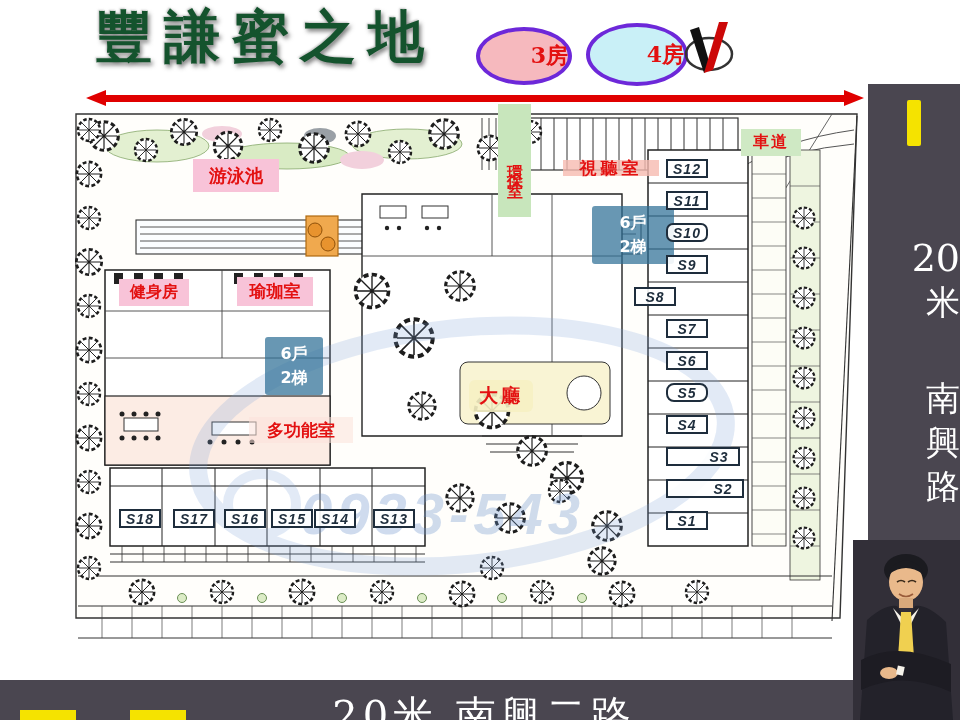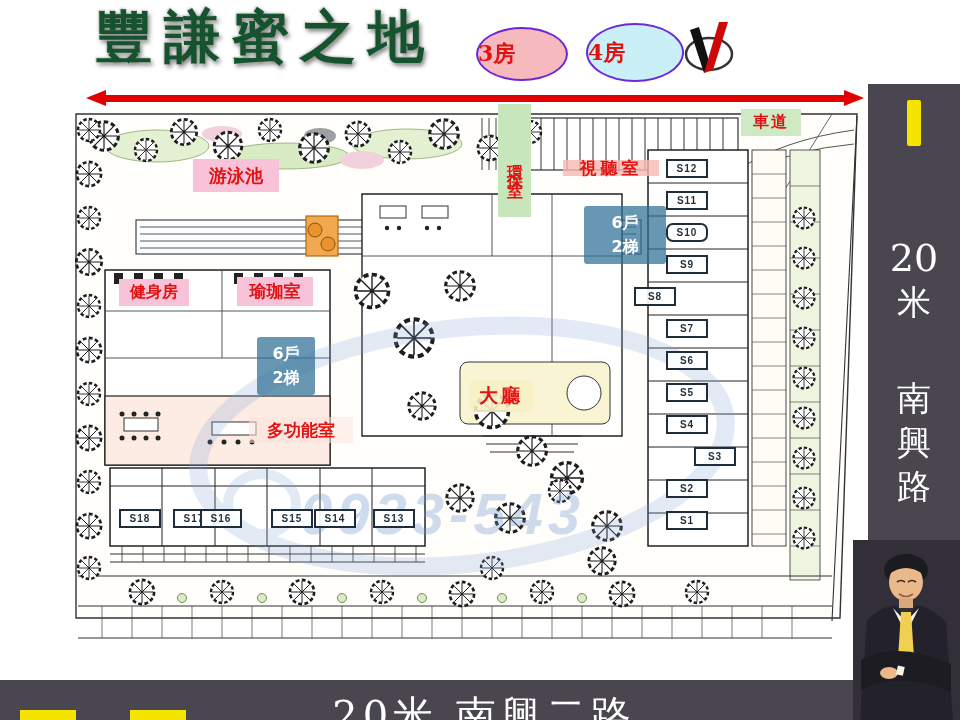--- a/index.html
+++ b/index.html
@@ -4,22 +4,22 @@
 <style>
   html,body{margin:0;padding:0;}
   body{width:960px;height:720px;position:relative;background:#fff;overflow:hidden;
        font-family:"Liberation Sans", sans-serif;}
   .abs{position:absolute;}
 
   
   .title{left:96px;top:0;font-size:56px;font-weight:bold;color:#14532d;
          font-family:"DejaVu Serif", serif;letter-spacing:12px;white-space:nowrap;
          text-shadow:2px 3px 4px rgba(110,110,110,.85), -1px -1px 2px rgba(150,150,150,.5);}
-  .badge{border:2px solid #6d28d9;border-radius:50%;display:flex;align-items:center;
-         justify-content:flex-start;color:#e31111;font-weight:bold;font-size:22px;
+  .badge{border:4px solid #6d28d9;border-radius:50%;display:flex;align-items:center;
+         justify-content:flex-end;color:#e31111;font-weight:bold;font-size:22px;
          font-family:"DejaVu Serif", serif;}
   .badge-3{left:476px;top:27px;width:88px;height:50px;background:#f6b9be;}
   .badge-4{left:586px;top:23px;width:94px;height:55px;background:#c9f0f7;}
 
   
   .dim-arrow{left:86px;top:90px;width:778px;height:16px;}
   .dim-arrow .bar{position:absolute;left:12px;right:12px;top:5px;height:7px;background:#e00000;}
   .dim-arrow .hl{position:absolute;left:0;top:0;width:0;height:0;
       border-top:8px solid transparent;border-bottom:8px solid transparent;border-right:20px solid #e00000;}
   .dim-arrow .hr{position:absolute;right:0;top:0;width:0;height:0;
@@ -27,39 +27,39 @@
 
   
   .plan{left:62px;top:106px;width:806px;height:538px;}
   .plan svg{position:absolute;left:0;top:0;}
   .plabel{position:absolute;display:flex;align-items:center;justify-content:center;
           color:#e31111;font-weight:bold;font-family:"DejaVu Sans", sans-serif;}
   .lab-pool {left:131px;top:53px; width:86px;height:33px;background:#f8c3d8;font-size:18px;}
   .lab-eco  {left:436px;top:-2px;width:33px;height:113px;background:#c8e6bc;font-size:16px;
              writing-mode:vertical-rl;letter-spacing:8px;padding-top:6px;box-sizing:border-box;}
   .lab-av   {left:501px;top:54px;width:96px;height:16px;background:rgba(246,186,176,.8);font-size:17px;letter-spacing:4px;}
-  .lab-drive{left:679px;top:3px;width:60px;height:27px;background:#cfe9c4;font-size:16px;letter-spacing:2px;}
+  .lab-drive{left:679px;top:23px;width:60px;height:27px;background:#cfe9c4;font-size:16px;letter-spacing:2px;}
   .lab-gym  {left:57px;top:173px;width:70px;height:27px;background:#f8c3d8;font-size:16px;}
   .lab-yoga {left:175px;top:171px;width:76px;height:29px;background:#f8c3d8;font-size:17px;}
   .lab-lobby{left:407px;top:274px;width:64px;height:32px;background:rgba(246,241,195,.9);
              font-size:19px;border-radius:6px;letter-spacing:3px;}
   .lab-multi{left:187px;top:311px;width:104px;height:26px;background:rgba(252,226,218,.55);font-size:17px;}
   .note{background:rgba(46,111,150,.72);color:#fff;flex-direction:column;line-height:1.5;
-        font-size:16px;border-radius:3px;}
+        font-size:16px;border-radius:3px;margin-left:8px;}
   .note-l{left:195px;top:231px;width:58px;height:58px;}
   .note-r{left:522px;top:100px;width:82px;height:58px;}
   .note span{display:block;}
   .ulabel{position:absolute;width:38px;height:15px;border:2px solid #1e2d3c;background:rgba(255,255,255,.9);
-          color:#1e2d3c;font-size:10px;font-weight:bold;display:flex;align-items:center;
-          justify-content:center;letter-spacing:1px;}
+          color:#1e2d3c;font-size:14px;font-weight:bold;display:flex;align-items:center;
+          justify-content:center;letter-spacing:1px;font-style:italic;}
 
   
   .side-road{left:868px;top:84px;width:92px;height:636px;background:#4a4650;}
   .side-dash{left:39px;top:16px;width:14px;height:46px;background:#f5e300;border-radius:2px;}
-  .v-text{left:0;top:152px;width:92px;text-align:center;color:#fff;
+  .v-text{left:0;top:152px;width:92px;text-align:right;color:#fff;
           font-family:"DejaVu Serif", serif;}
   .v-text span{display:block;font-size:34px;line-height:44px;}
   .v-text .num{font-size:38px;}
   .v-text .gap{margin-top:52px;}
 
   
   .bottom-road{left:0;top:648px;width:960px;height:72px;background:#4a4650;margin-top:32px;}
   .b-dash{top:30px;width:56px;height:13px;background:#f5e300;}
   .b-dash1{left:20px;} .b-dash2{left:130px;}
   .b-label{left:100px;top:8px;width:768px;text-align:center;color:#fff;font-size:40px;
@@ -271,29 +271,29 @@
     <span>2梯</span>
   </div>
 
   <div class="ulabel" style="left:604px;top:53px;">S12</div>
   <div class="ulabel" style="left:604px;top:85px;">S11</div>
   <div class="ulabel" style="left:604px;top:117px;border-radius:7px;">S10</div>
   <div class="ulabel" style="left:604px;top:149px;">S9</div>
   <div class="ulabel" style="left:572px;top:181px;">S8</div>
   <div class="ulabel" style="left:604px;top:213px;">S7</div>
   <div class="ulabel" style="left:604px;top:245px;">S6</div>
-  <div class="ulabel" style="left:604px;top:277px;">S5</div>
+  <div class="ulabel" style="left:604px;top:277px;border-radius:8px;">S5</div>
   <div class="ulabel" style="left:604px;top:309px;">S4</div>
-  <div class="ulabel" style="left:632px;top:341px;">S3</div>
-  <div class="ulabel" style="left:604px;top:373px;">S2</div>
+  <div class="ulabel" style="left:604px;top:341px;padding-left:32px;">S3</div>
+  <div class="ulabel" style="left:604px;top:373px;padding-left:36px;">S2</div>
   <div class="ulabel" style="left:604px;top:405px;">S1</div>
 
   <div class="ulabel" style="left:57px; top:403px;">S18</div>
   <div class="ulabel" style="left:111px;top:403px;">S17</div>
-  <div class="ulabel" style="left:138px;top:403px;text-align:center;">S16</div>
+  <div class="ulabel" style="left:162px;top:403px;text-align:center;">S16</div>
   <div class="ulabel" style="left:209px;top:403px;">S15</div>
   <div class="ulabel" style="left:252px;top:403px;">S14</div>
   <div class="ulabel" style="left:311px;top:403px;">S13</div>
 </div>
 
 <div class="abs side-road">
   <div class="abs side-dash"></div>
   <div class="abs v-text">
     <span class="num">20</span>
     <span>米</span>

